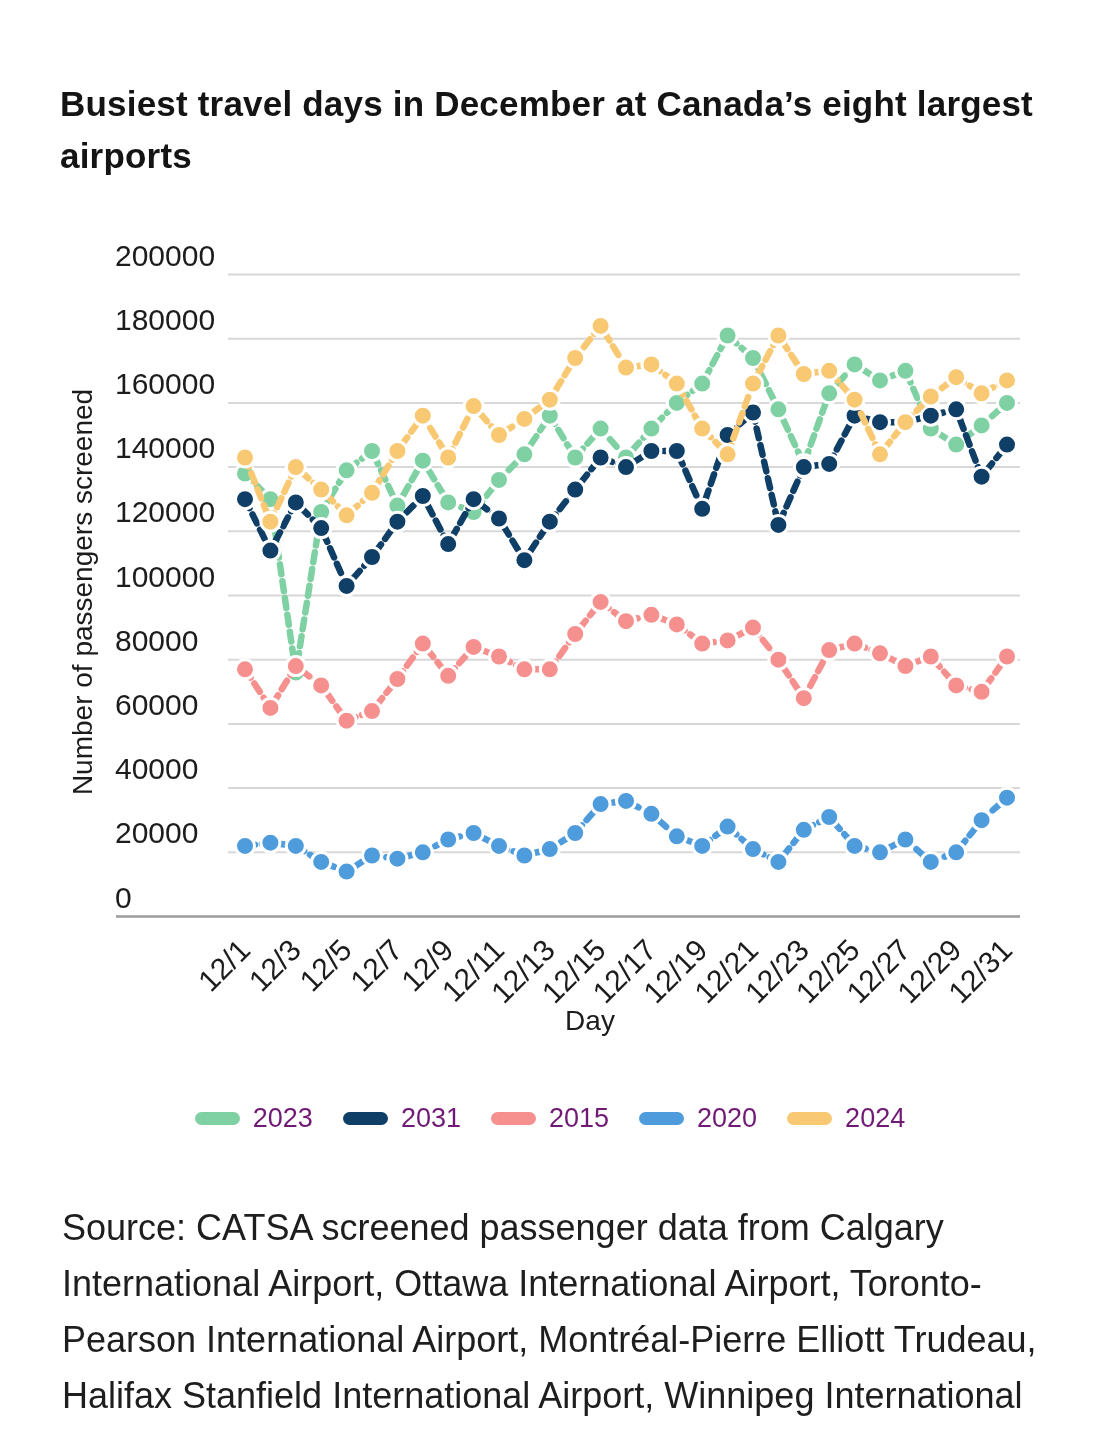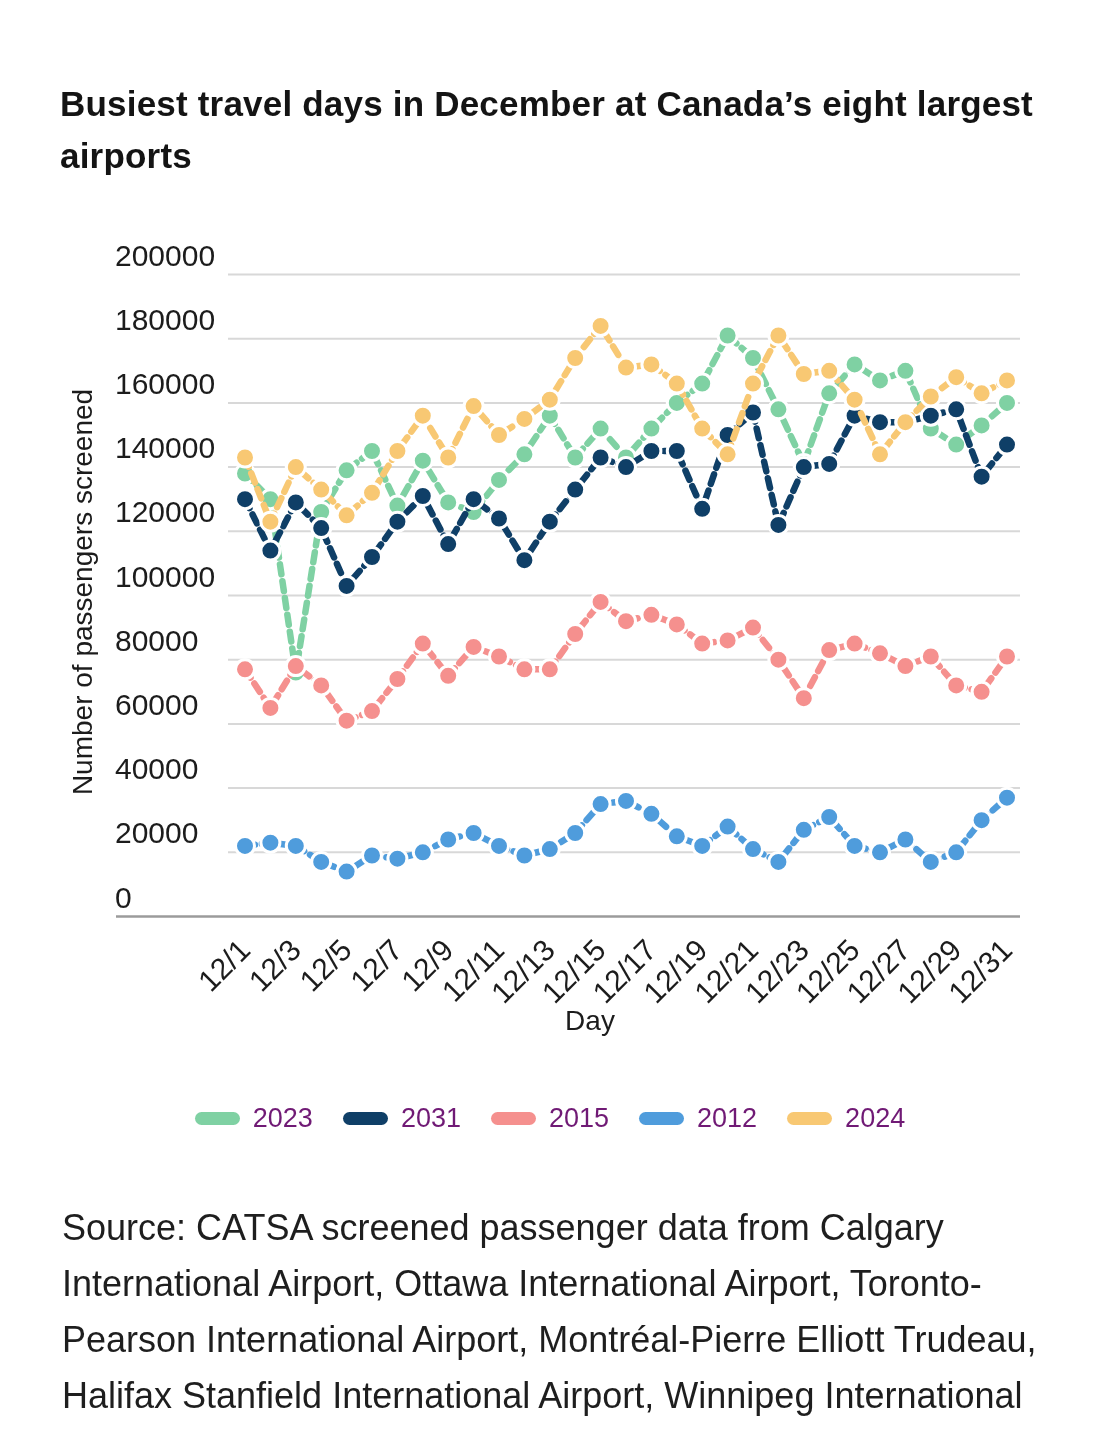--- a/index.html
+++ b/index.html
@@ -259,21 +259,21 @@
       <div class="legend-item">
         <span class="legend-swatch" style="background: rgb(15, 63, 103);"></span>
         <span class="legend-label">2031</span>
       </div>
       <div class="legend-item">
         <span class="legend-swatch" style="background: rgb(245, 144, 142);"></span>
         <span class="legend-label">2015</span>
       </div>
       <div class="legend-item">
         <span class="legend-swatch" style="background: rgb(79, 156, 220);"></span>
-        <span class="legend-label">2012</span>
+        <span class="legend-label">2020</span>
       </div>
       <div class="legend-item">
         <span class="legend-swatch" style="background: rgb(248, 200, 115);"></span>
         <span class="legend-label">2024</span>
       </div>
     </div>
 
   <p class="source">Source: CATSA screened passenger data from Calgary International Airport, Ottawa International Airport, Toronto-Pearson International Airport, Montréal-Pierre Elliott Trudeau, Halifax Stanfield International Airport, Winnipeg International Airport, Edmonton International Airport, and Vancouver International Airport.</p>
 
 </div>

